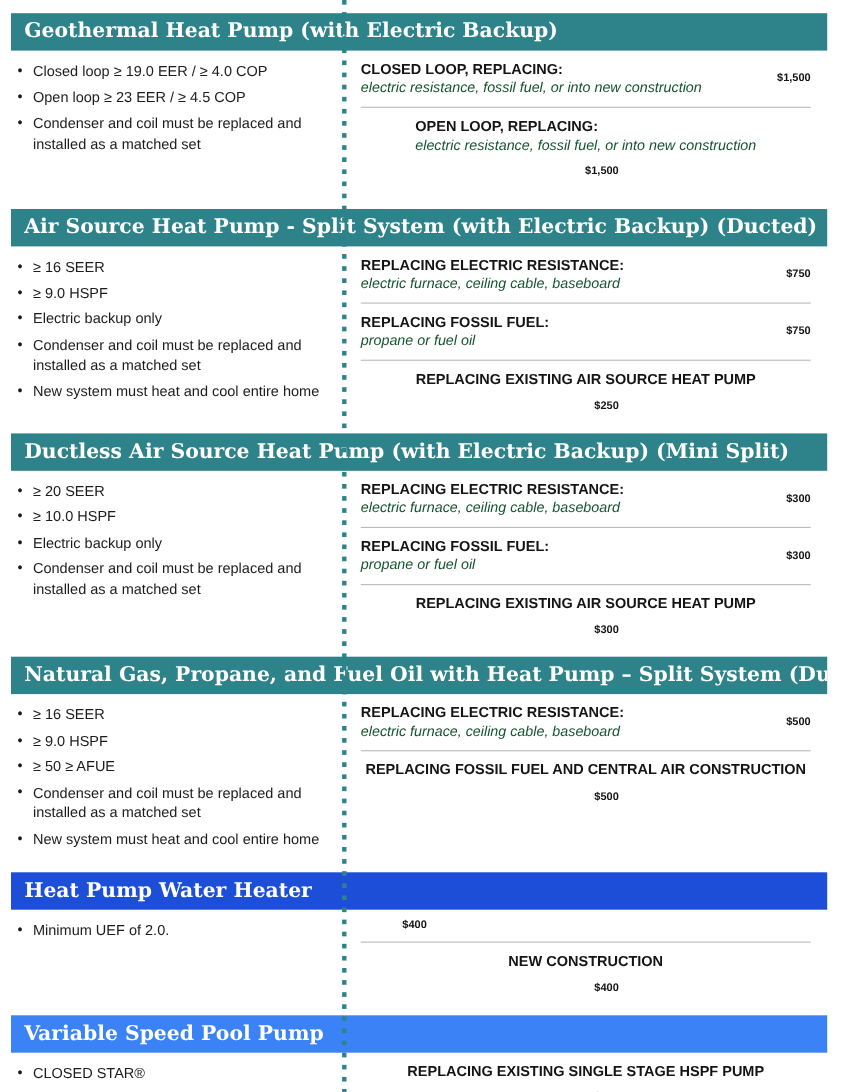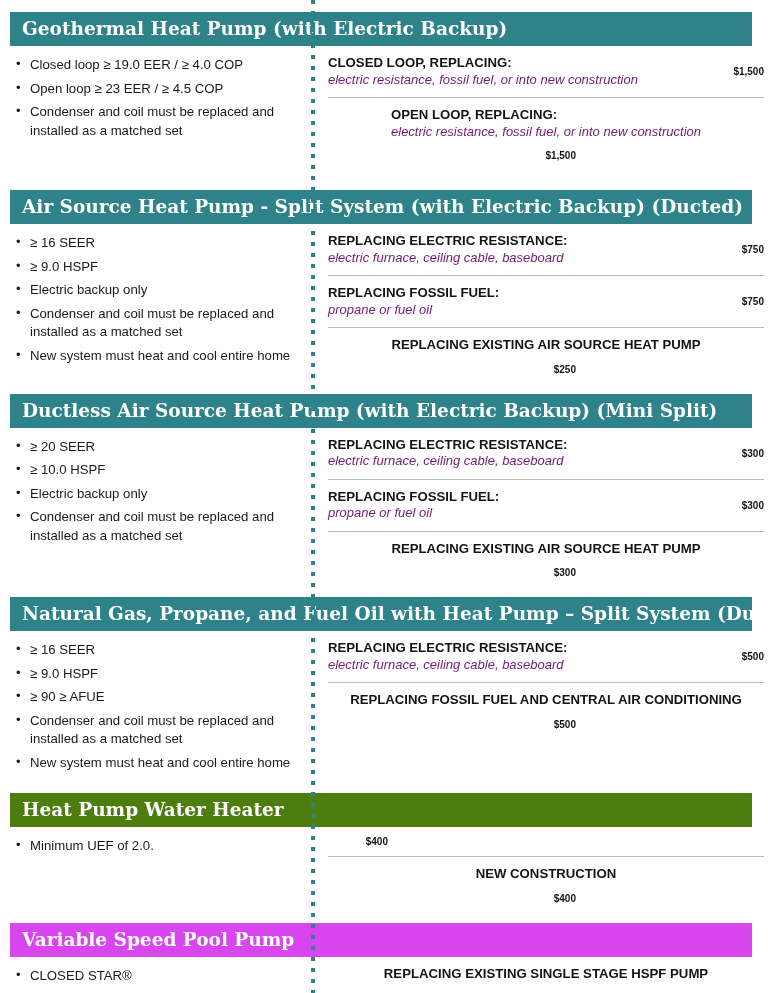--- a/index.html
+++ b/index.html
@@ -69,21 +69,21 @@
     box-sizing: border-box;
     padding: 10px 16px 10px 10px;
     display: flex;
     flex-direction: column;
     justify-content: flex-start;
   }
 
   .col-right {
     flex: 1 1 auto;
     box-sizing: border-box;
-    padding: 0 4px 0 0;
+    padding: 0 31px 0 0;
     margin-left: 17px;
   }
 
   ul.bullets {
     list-style: none;
     margin: 0;
     padding: 0;
   }
   ul.bullets li {
     position: relative;
@@ -121,21 +121,21 @@
     font-size: 13.2px;
     font-weight: bold;
     line-height: 16.5px;
     text-transform: none;
     color: #141414;
   }
   .pr-sub {
     font-size: 13px;
     font-style: italic;
     line-height: 16.5px;
-    color: #701a75;
+    color: #14532d;
   }
   .pr-amount {
     flex: 0 0 auto;
     font-size: 10px;
     font-weight: bold;
     color: #141414;
     text-align: right;
     white-space: nowrap;
     min-width: 60px;
   }
@@ -251,45 +251,45 @@
         </div>
       </div>
       <div class="section">
         <div class="gap" style="height: 10px;"></div>
         <div class="sec-header" style="background: rgb(45, 131, 137); color: rgb(255, 255, 255);">Natural Gas, Propane, and Fuel Oil with Heat Pump – Split System (Ducted)</div>
         <div class="sec-body" style="min-height: 152px;">
           <div class="col-left">
             <ul class="bullets">
               <li>≥ 16 SEER</li>
               <li>≥ 9.0 HSPF</li>
-              <li>≥ 90 ≥ AFUE</li>
+              <li>≥ 50 ≥ AFUE</li>
               <li>Condenser and coil must be replaced and installed as a matched set</li>
               <li>New system must heat and cool entire home</li>
             </ul>
           </div>
           <div class="col-right">
             <div class="price-row" style="border-bottom-color: rgb(185, 185, 185);">
               <div class="pr-text">
                 <div class="pr-title">REPLACING ELECTRIC RESISTANCE:</div>
                 <div class="pr-sub">electric furnace, ceiling cable, baseboard</div>
               </div>
               <div class="pr-amount">$500</div>
             </div>
             <div class="price-row">
               <div class="pr-text">
-                <div class="pr-title">REPLACING FOSSIL FUEL AND CENTRAL AIR CONDITIONING</div>
+                <div class="pr-title">REPLACING FOSSIL FUEL AND CENTRAL AIR CONSTRUCTION</div>
               </div>
               <div class="pr-amount">$500</div>
             </div>
           </div>
         </div>
       </div>
       <div class="section">
         <div class="gap" style="height: 10px;"></div>
-        <div class="sec-header" style="background: #4d7c0f; color: rgb(255, 255, 255);">Heat Pump Water Heater</div>
+        <div class="sec-header" style="background: #1d4ed8; color: rgb(255, 255, 255);">Heat Pump Water Heater</div>
         <div class="sec-body" style="min-height: 70px;">
           <div class="col-left">
             <ul class="bullets">
               <li>Minimum UEF of 2.0.</li>
             </ul>
           </div>
           <div class="col-right">
             <div class="price-row" style="border-bottom-color: rgb(185, 185, 185);">
               <div class="pr-amount">$400</div>
             </div>
@@ -297,21 +297,21 @@
               <div class="pr-text">
                 <div class="pr-title">NEW CONSTRUCTION</div>
               </div>
               <div class="pr-amount">$400</div>
             </div>
           </div>
         </div>
       </div>
       <div class="section">
         <div class="gap" style="height: 10px;"></div>
-        <div class="sec-header" style="background: #d946ef; color: rgb(255, 255, 255);">Variable Speed Pool Pump</div>
+        <div class="sec-header" style="background: #3b82f6; color: rgb(255, 255, 255);">Variable Speed Pool Pump</div>
         <div class="sec-body" style="min-height: 62px;">
           <div class="col-left">
             <ul class="bullets">
               <li>CLOSED STAR®</li>
             </ul>
           </div>
           <div class="col-right">
             <div class="price-row">
               <div class="pr-text">
                 <div class="pr-title">REPLACING EXISTING SINGLE STAGE HSPF PUMP</div>

